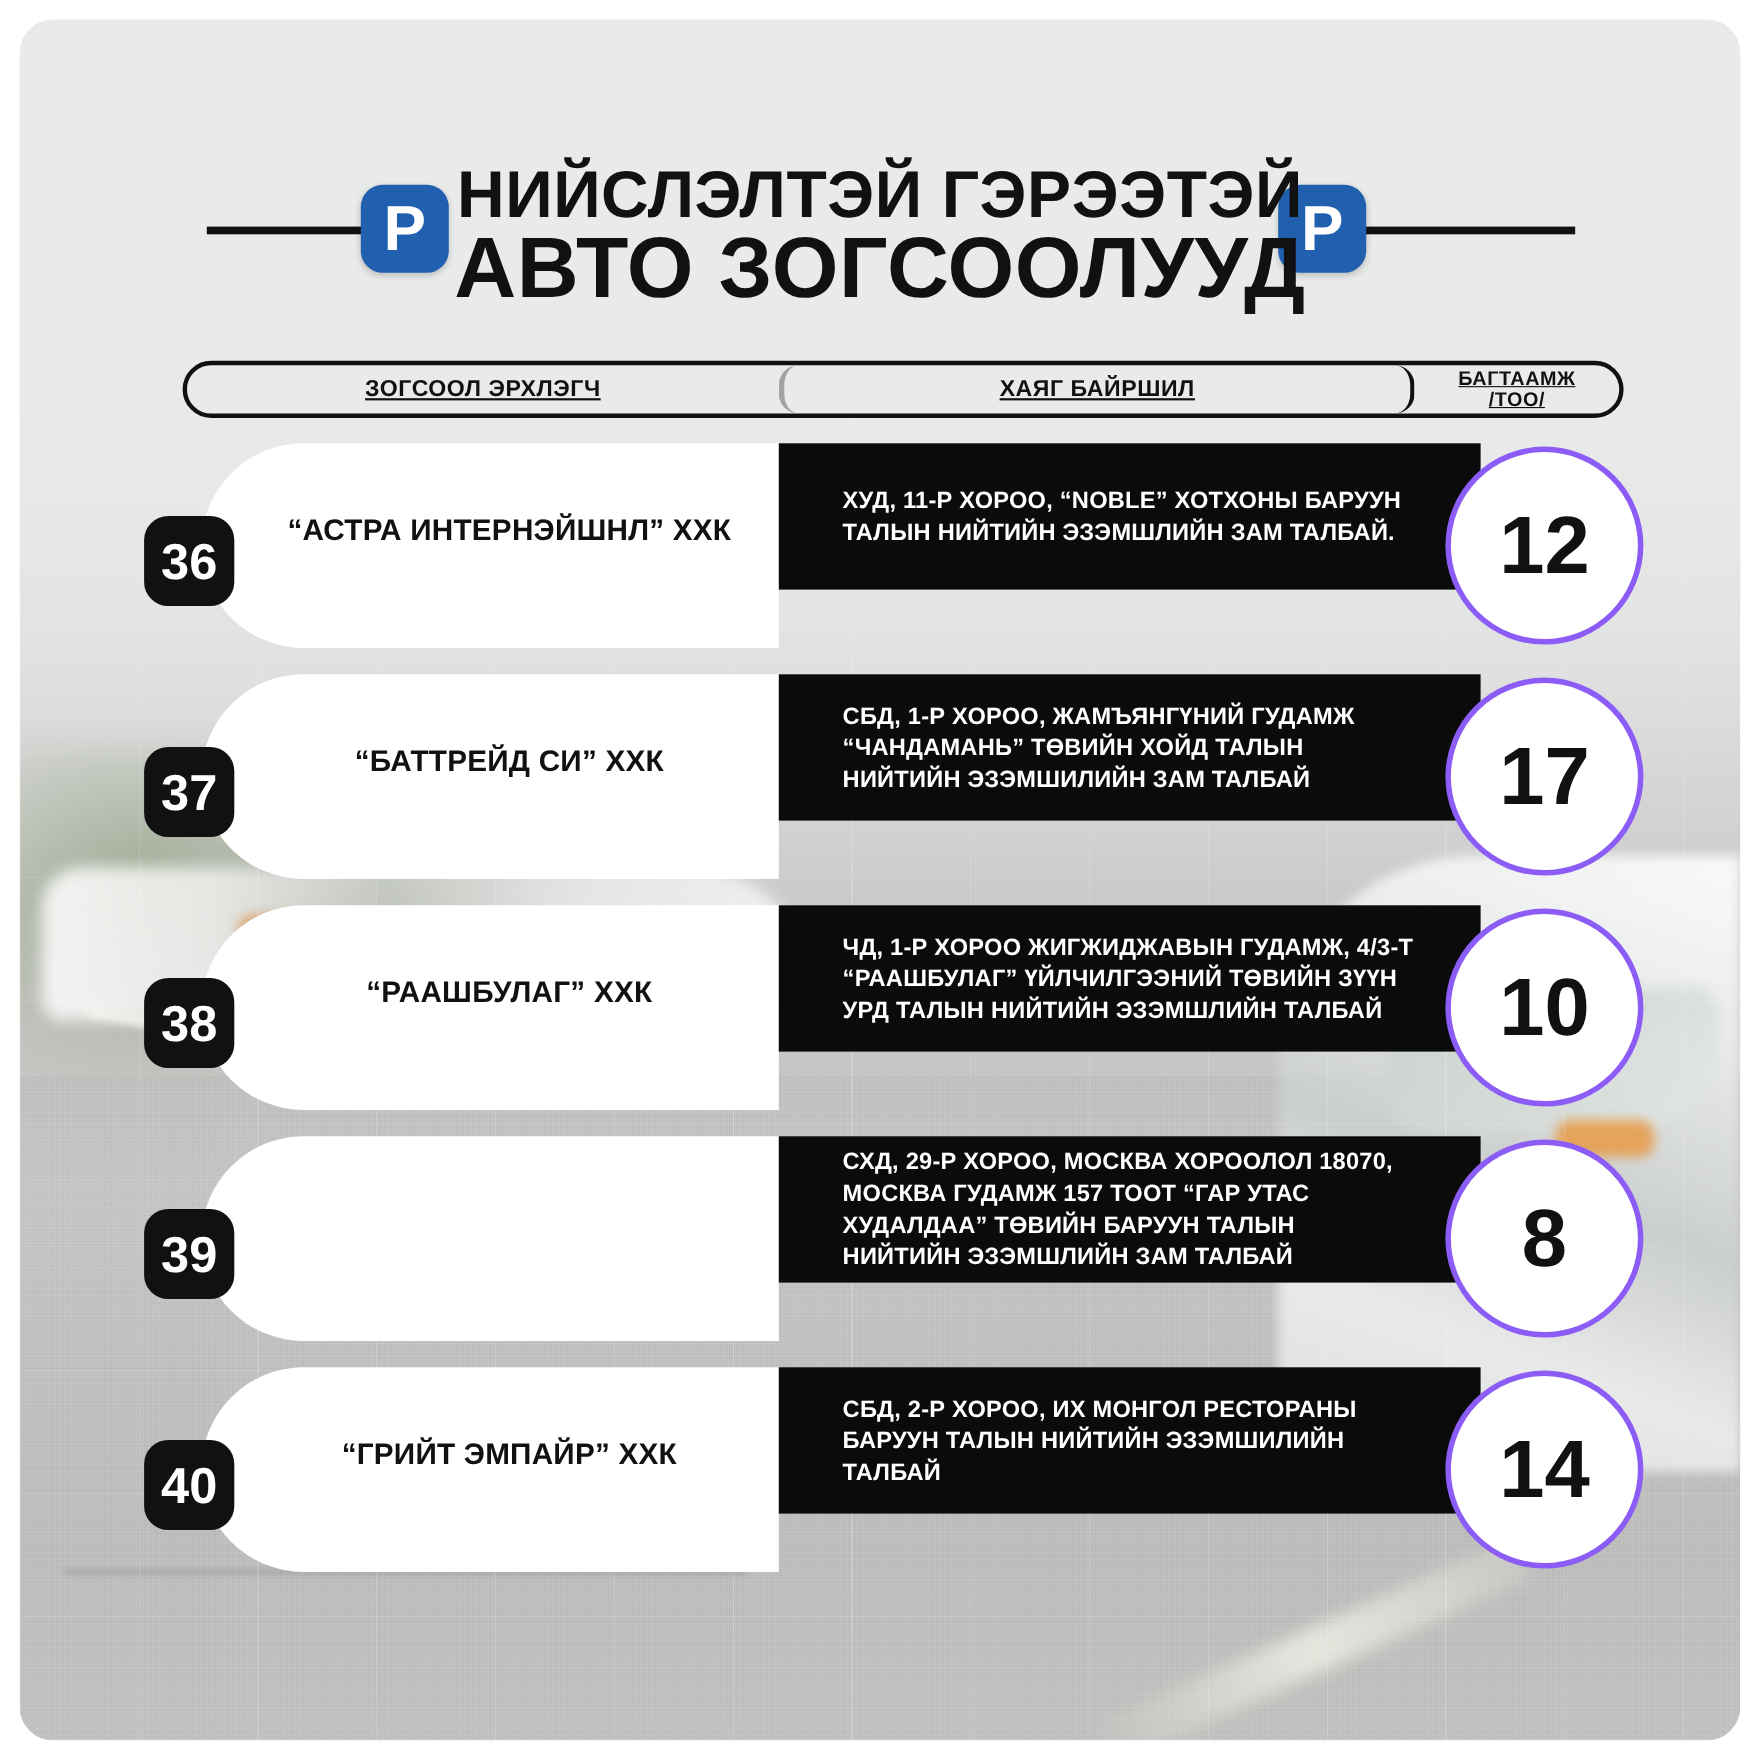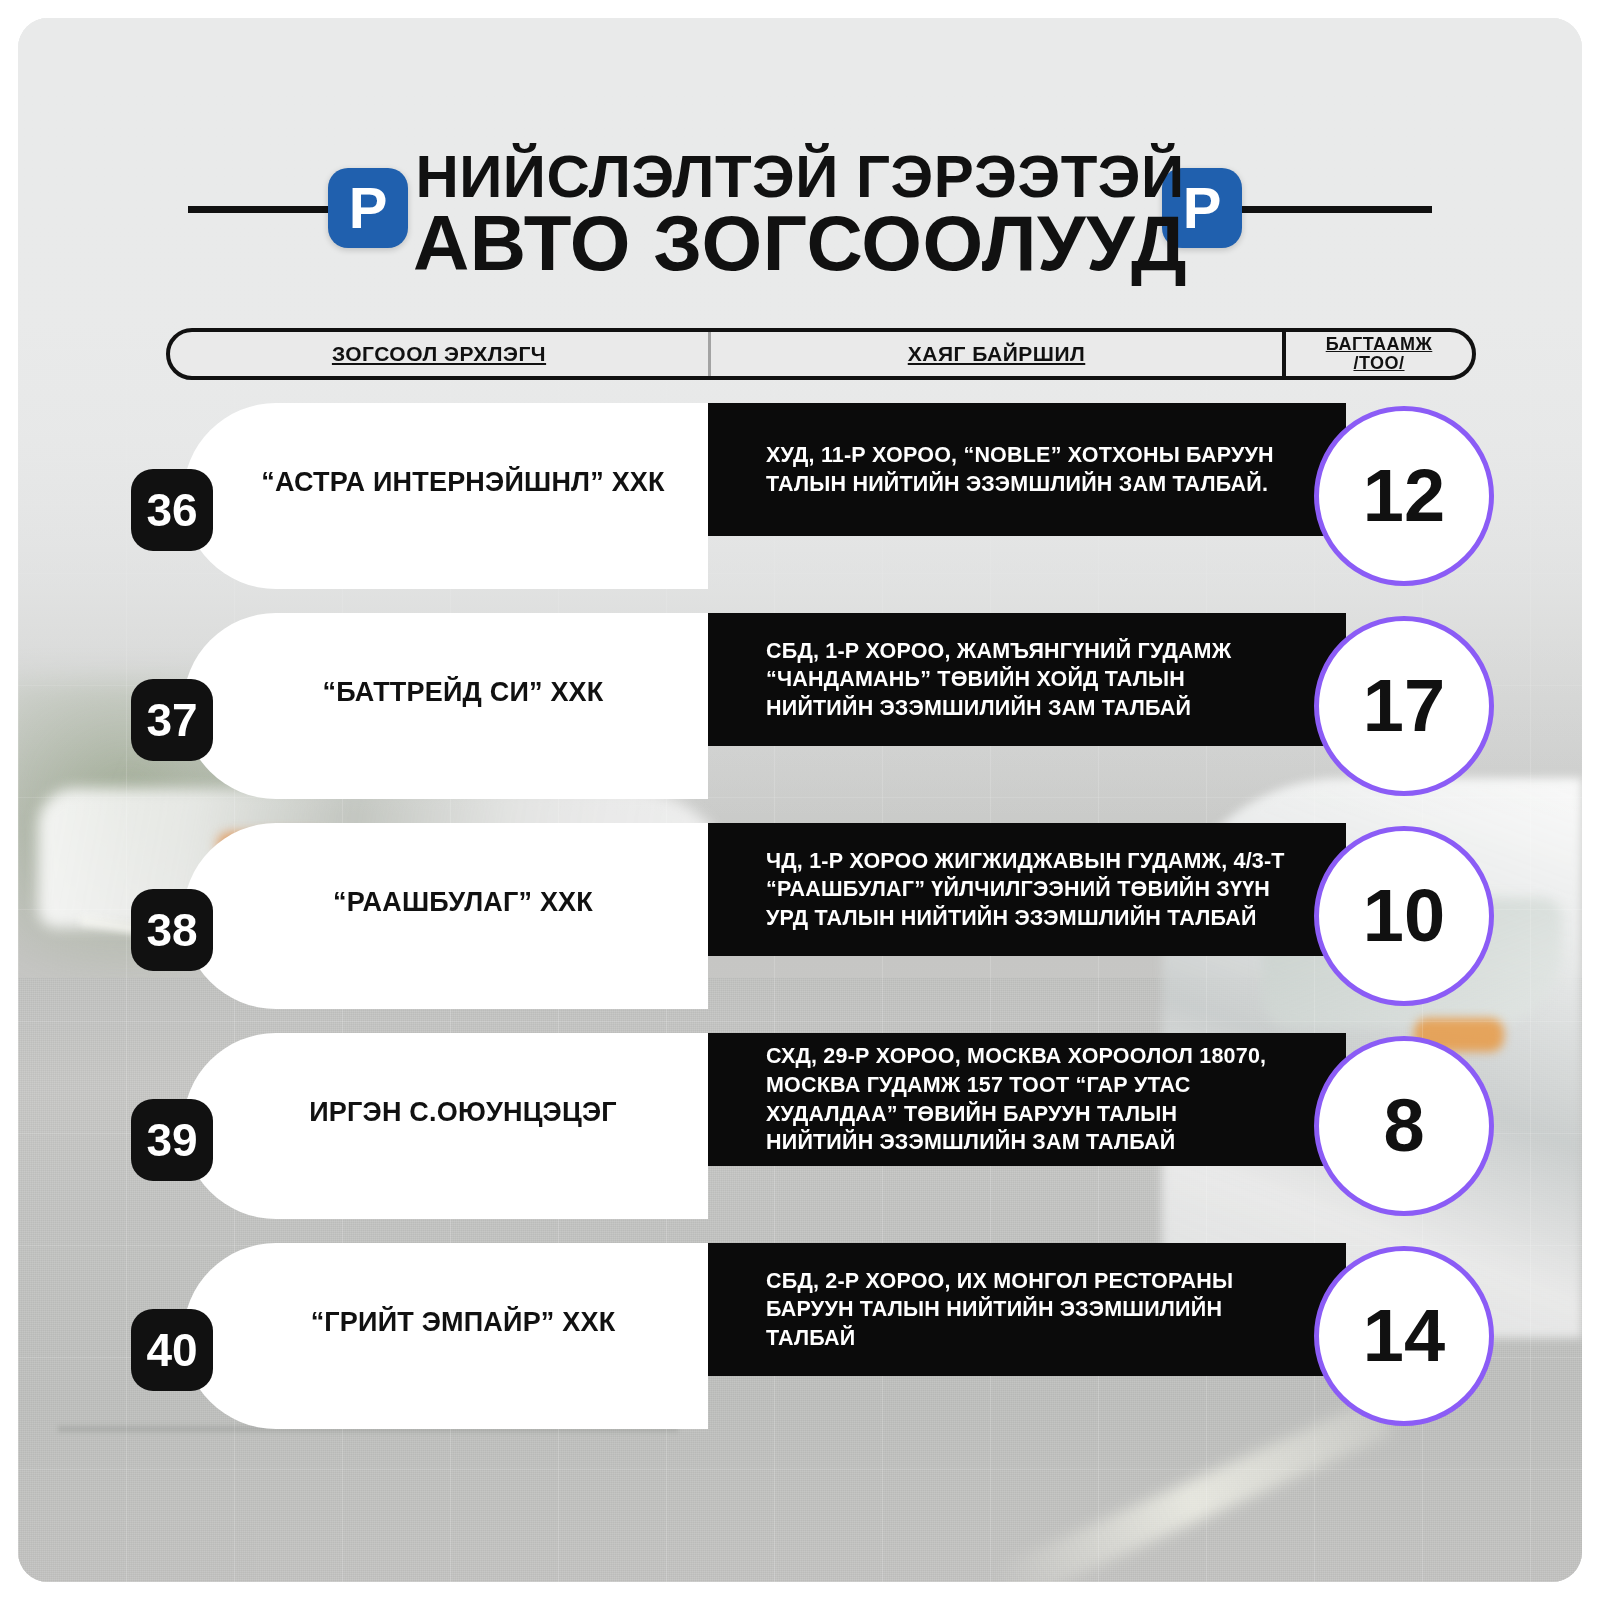--- a/index.html
+++ b/index.html
@@ -214,21 +214,21 @@
     align-items: center;
     justify-content: center;
     color: #111;
     font-weight: bold;
     font-size: 21px;
     letter-spacing: .5px;
     text-align: center;
     text-decoration: underline;
   }
   .th-1 { width: 538px; }
-  .th-2 { flex: 1; border-left: 3px solid #a3a3a3; border-right: 4px solid #111; }
+  .th-2 { flex: 1; border-left: 5px solid #a3a3a3; border-right: 4px solid #111; border-radius: 18px; }
   .th-3 { width: 186px; font-size: 18px; line-height: 1.05; }
 
   
   .rows {
     position: absolute;
     left: 0; right: 0; top: 385px;
   }
   .row {
     position: relative;
     height: 186px;
@@ -382,21 +382,20 @@
         <div class="numbadge">38</div>
         <div class="owner">“РААШБУЛАГ” ХХК</div>
         <div class="addrbar">
           <div class="addr">ЧД, 1-Р ХОРОО ЖИГЖИДЖАВЫН ГУДАМЖ, 4/3-Т “РААШБУЛАГ” ҮЙЛЧИЛГЭЭНИЙ ТӨВИЙН ЗҮҮН УРД ТАЛЫН НИЙТИЙН ЭЗЭМШЛИЙН ТАЛБАЙ</div>
         </div>
         <div class="cap">10</div>
       </div>
       <div class="row">
         <div class="pill"></div>
         <div class="numbadge">39</div>
-        <div class="owner">ИРГЭН С.ОЮУНЦЭЦЭГ</div>
         <div class="addrbar">
           <div class="addr">СХД, 29-Р ХОРОО, МОСКВА ХОРООЛОЛ 18070, МОСКВА ГУДАМЖ 157 ТООТ “ГАР УТАС  ХУДАЛДАА” ТӨВИЙН БАРУУН ТАЛЫН НИЙТИЙН ЭЗЭМШЛИЙН ЗАМ ТАЛБАЙ</div>
         </div>
         <div class="cap">8</div>
       </div>
       <div class="row">
         <div class="pill"></div>
         <div class="numbadge">40</div>
         <div class="owner">“ГРИЙТ ЭМПАЙР” ХХК</div>
         <div class="addrbar">

